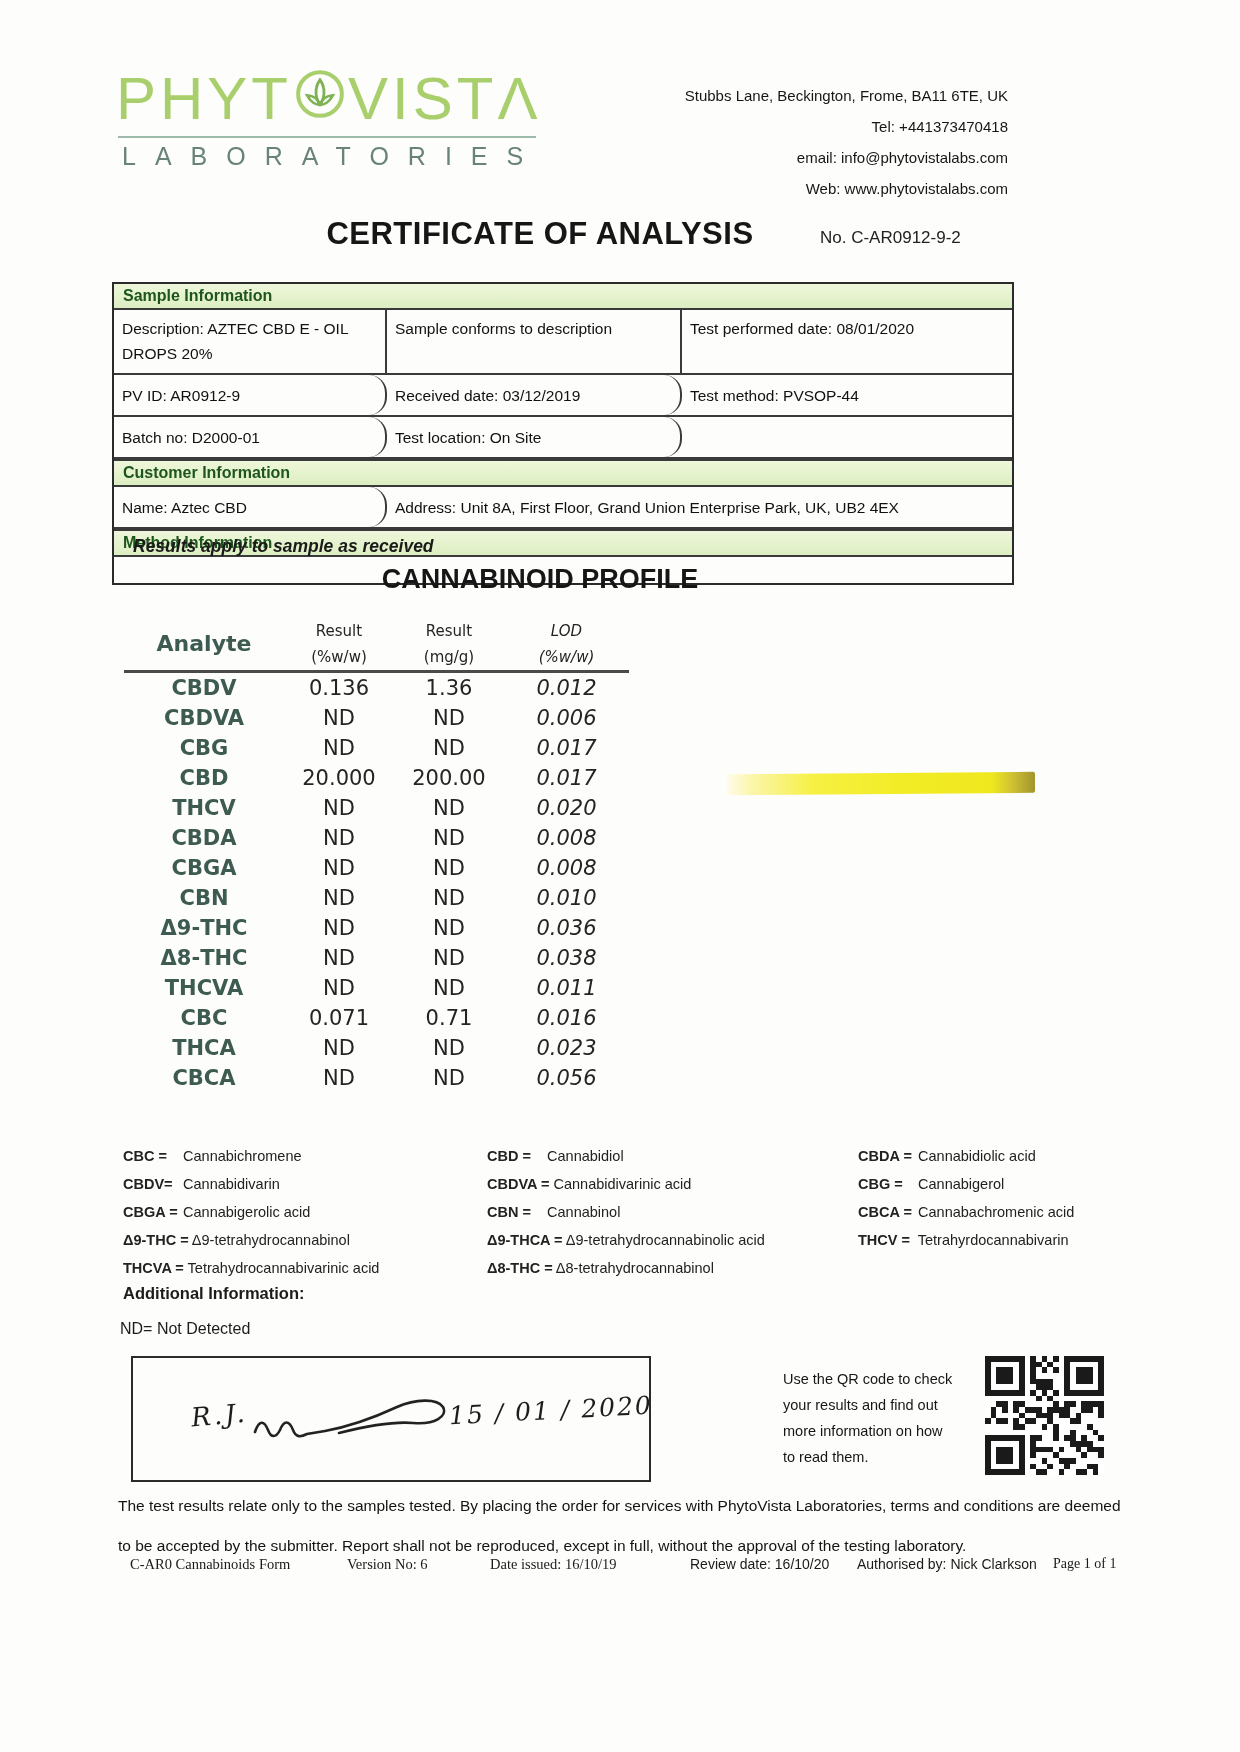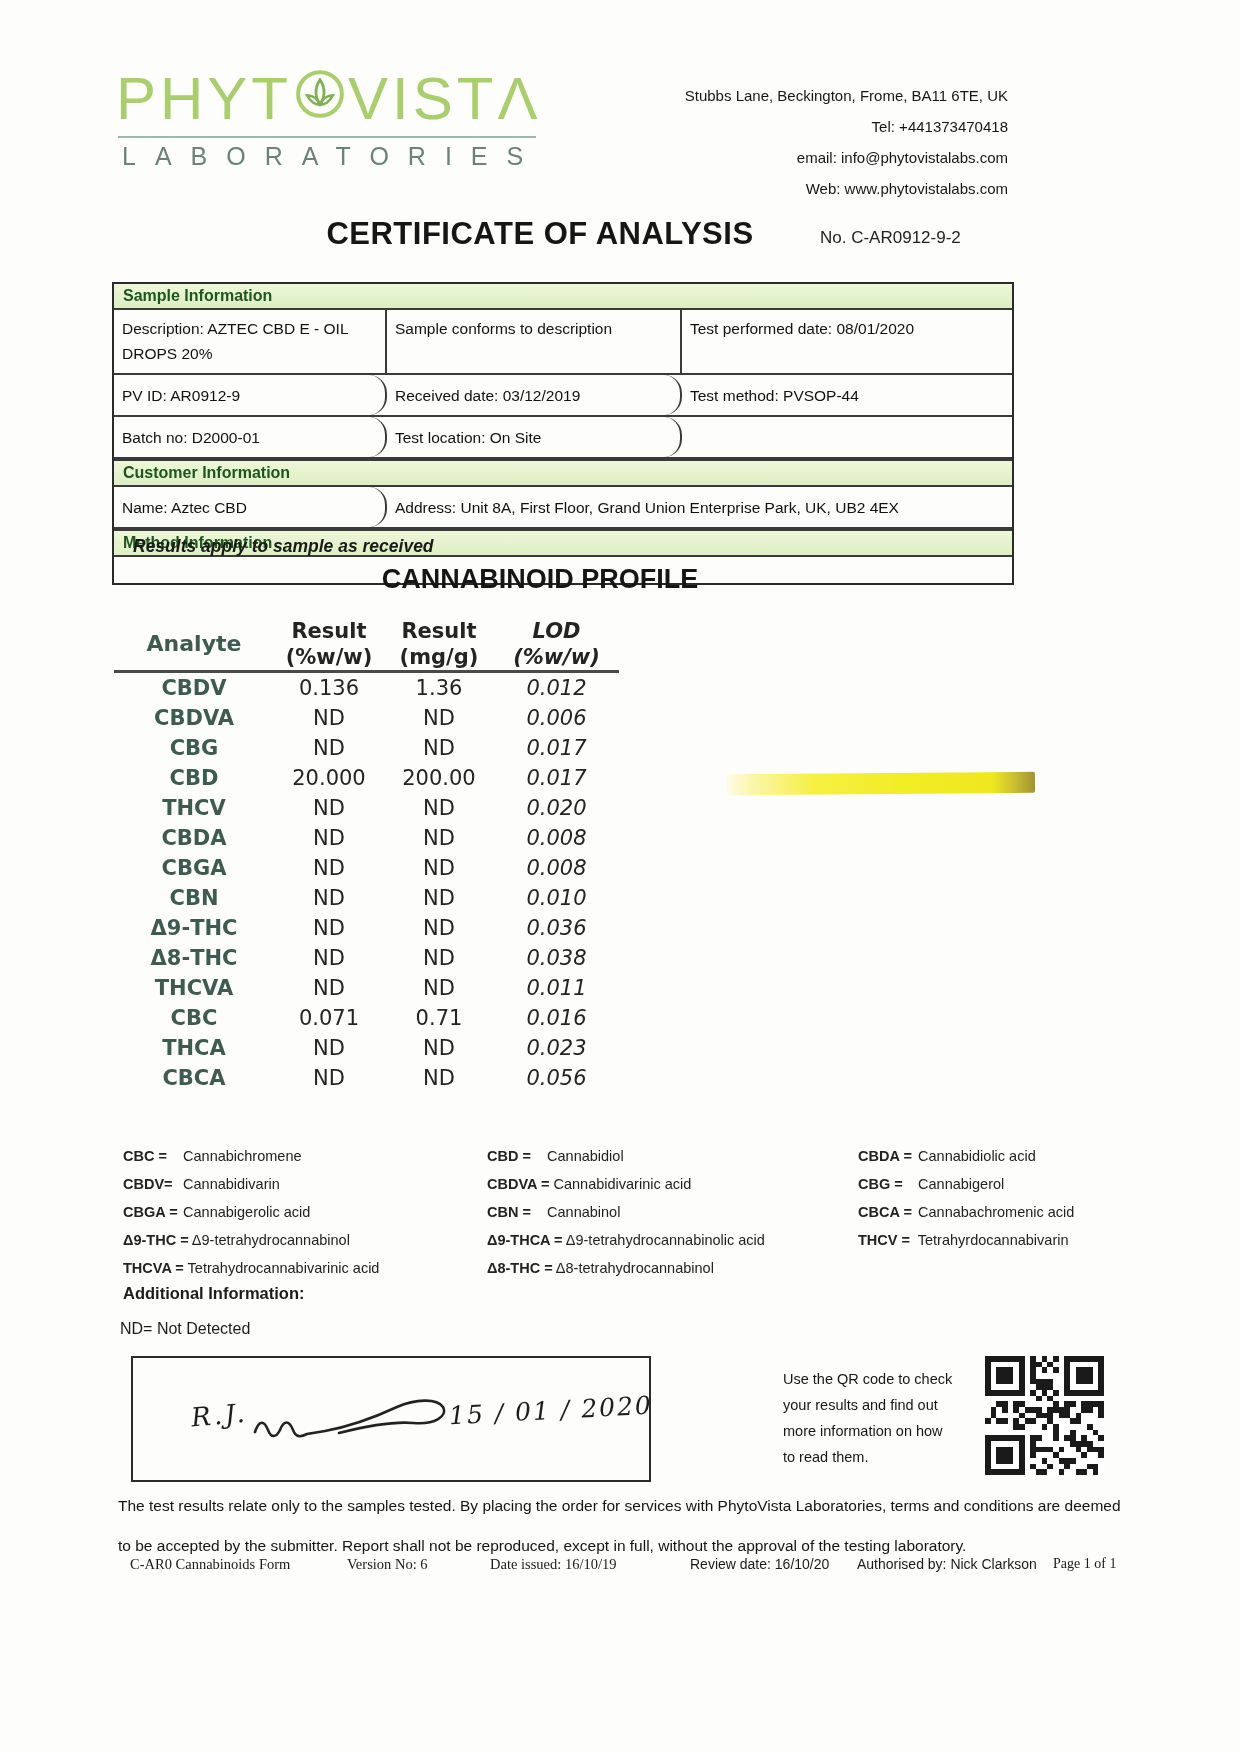--- a/index.html
+++ b/index.html
@@ -35,23 +35,23 @@
   .icell:last-child{border-right:none;}
   .irow.tall .icell{min-height:52px;align-items:flex-start;padding-top:6px;}
   .irow.short .icell{min-height:30px;border-radius:18px;}
   .iempty{height:26px;}
 
   
   .results-note{position:absolute;left:133px;top:536px;font-style:italic;font-weight:bold;
                 font-size:17.5px;color:#1a1a1a;}
   .profile-title{position:absolute;top:564px;left:140px;width:800px;text-align:center;
                  font-size:27px;font-weight:bold;color:#161616;}
-  .ptable{position:absolute;left:114px;top:618px;width:505px;border-collapse:collapse;
+  .ptable{position:absolute;left:124px;top:618px;width:505px;border-collapse:collapse;
           font-family:"DejaVu Sans",sans-serif;color:#242424;}
-  .ptable th{font-weight:bold;font-size:21px;line-height:26px;padding:0;text-align:center;}
+  .ptable th{font-weight:normal;font-size:15px;line-height:26px;padding:0;text-align:center;}
   .ptable th.h-analyte{font-weight:bold;font-size:22px;color:#3d5b51;font-family:"DejaVu Sans",sans-serif;}
   .ptable thead th{border-bottom:0;}
   .ptable thead tr.hr2 th, .ptable th.h-analyte{border-bottom:3px solid #4a4a4a;}
   .ptable td{height:30px;text-align:center;font-size:21px;padding:0;line-height:30px;}
   .ptable td.c-analyte{font-weight:bold;color:#3d5b51;font-size:21px;}
   .ptable th.it, .ptable td.c-lod{font-style:italic;}
   .hl-bar{position:absolute;left:727px;top:773px;width:308px;height:21px;border-radius:2px;
           transform:rotate(-0.45deg);
           background:linear-gradient(90deg,#fefce9 0%,#fbf6ab 8%,#f6f043 28%,#f2ec25 58%,
                      #efe81f 86%,#cdbf33 93%,#a1942d 100%);}

